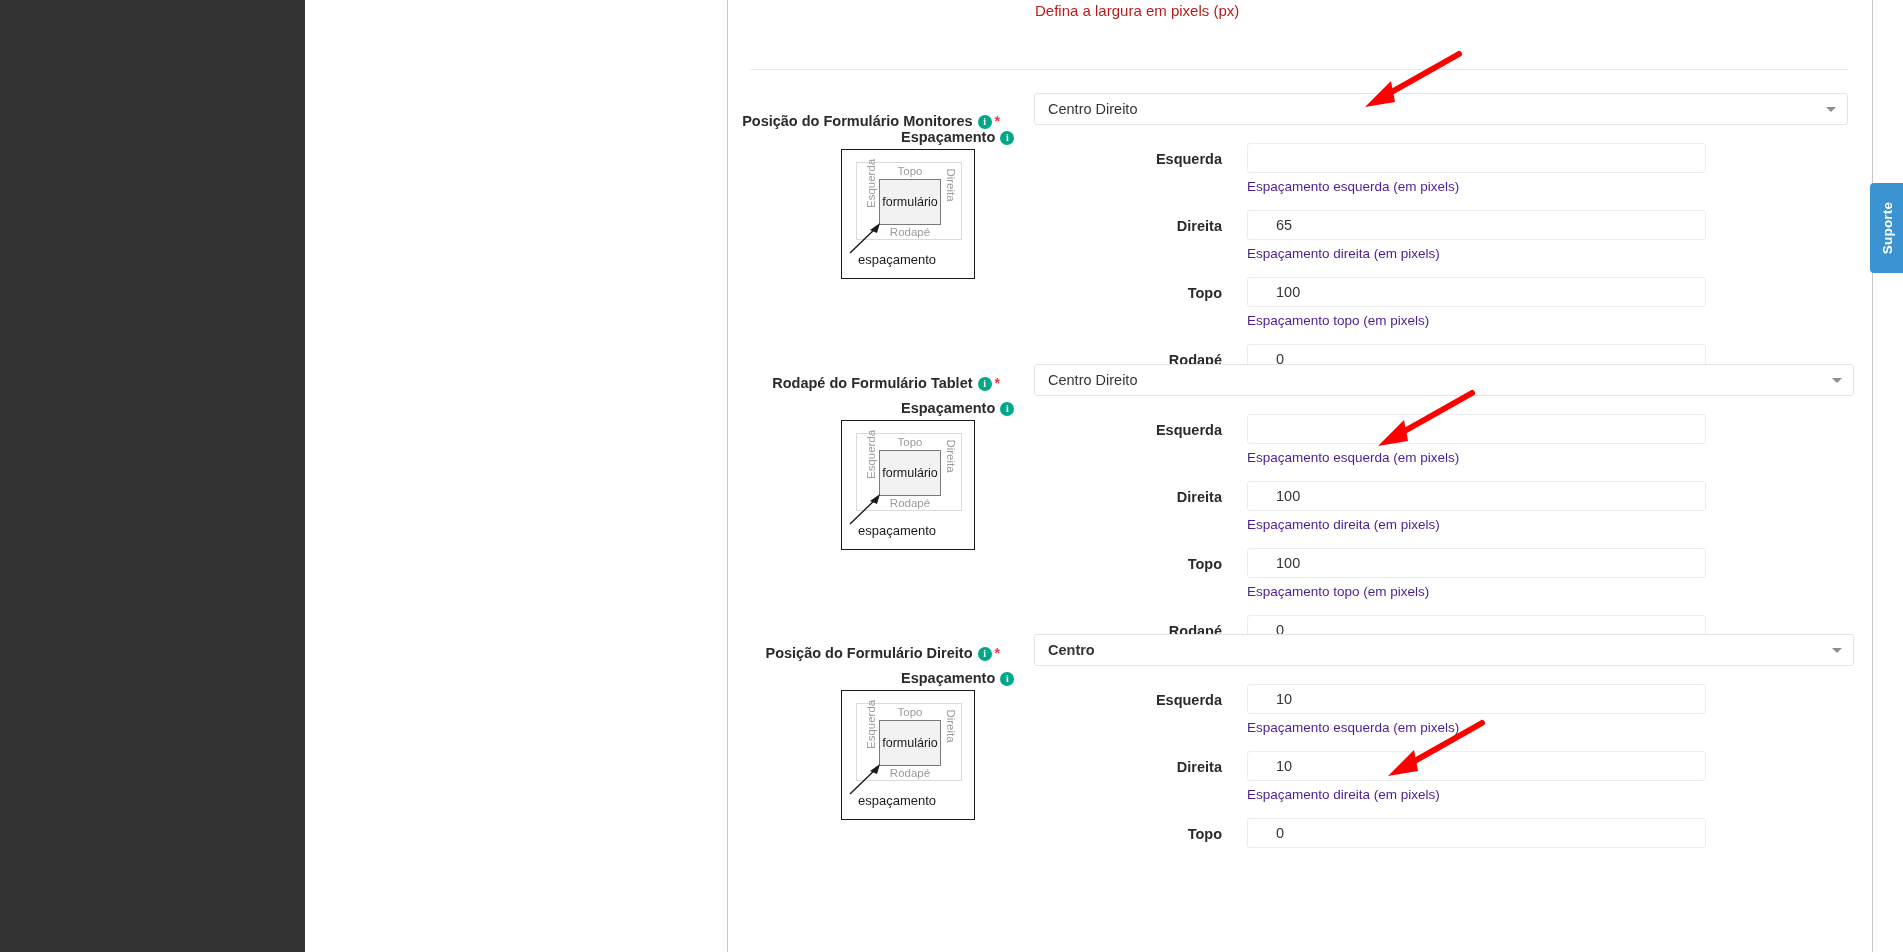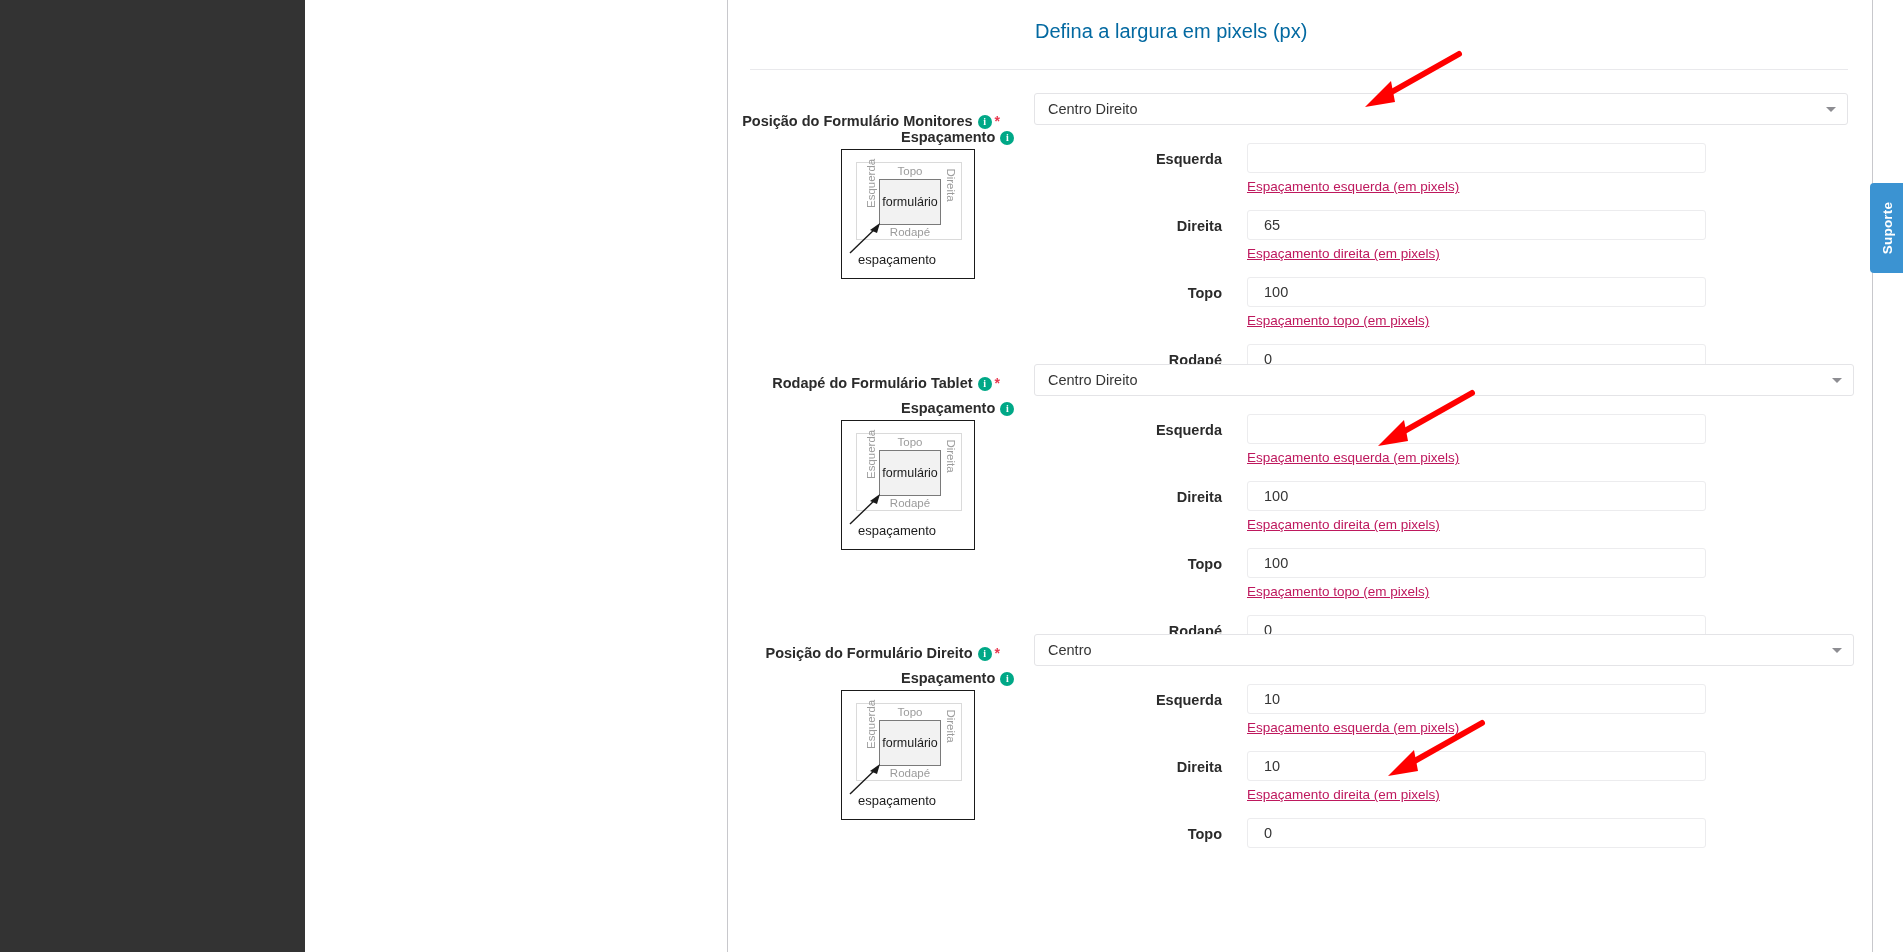--- a/index.html
+++ b/index.html
@@ -31,21 +31,21 @@
     background: #c8c8cc;
   }
   .content-pane {
     position: absolute; left: 728px; top: 0; width: 1144px; height: 952px;
     background: #ffffff;
   }
 
   
   .top-hint {
     position: absolute; left: 1035px; top: 0px;
-    font-size: 20px; color: #0369a1; line-height: 22px; margin-top: 20px;
+    font-size: 15px; color: #b91c1c; line-height: 22px;
   }
   .hrule {
     position: absolute; left: 750px; top: 69px; width: 1098px; height: 1px;
     background: #e9e9ec;
   }
 
   .field-label {
     position: absolute;
     font-size: 14.5px; font-weight: bold; color: #2b2b2b;
     white-space: nowrap; text-align: right;
@@ -67,25 +67,25 @@
   .select-arrow {
     position: absolute; right: 11px; top: 13px;
     width: 0; height: 0;
     border-left: 5px solid transparent; border-right: 5px solid transparent;
     border-top: 5px solid #8d8d92;
   }
 
   .text-box {
     position: absolute; width: 380px; height: 30px;
     border: 1px solid #ececee; border-radius: 3px; background: #fff;
-    font-size: 14.5px; color: #353535; line-height: 28px; padding-left: 16px;
+    font-size: 14.5px; color: #353535; line-height: 28px; padding-left: 28px;
   }
   .help-text {
     position: absolute;
-    font-size: 13.5px; color: #be185d; white-space: nowrap; text-decoration: underline;
+    font-size: 13.5px; color: #4c1d95; white-space: nowrap;
   }
 
   
   .diagram-title {
     position: absolute; font-size: 14.5px; font-weight: bold; color: #2b2b2b;
     white-space: nowrap;
   }
   .diagram-box {
     position: absolute; width: 134px; height: 130px;
     border: 1.6px solid #1a1a1a; background: #fff;
@@ -207,21 +207,21 @@
       <div class="field-label" style="left: 1040px; width: 182px; top: 489px;">Direita</div>
       <div class="text-box" style="left: 1247px; top: 481px; width: 459px;"><span>100</span></div>
       <div class="help-text" style="left: 1247px; top: 517px;">Espaçamento direita (em pixels)</div>
       <div class="field-label" style="left: 1040px; width: 182px; top: 556px;">Topo</div>
       <div class="text-box" style="left: 1247px; top: 548px; width: 459px;"><span>100</span></div>
       <div class="help-text" style="left: 1247px; top: 584px;">Espaçamento topo (em pixels)</div>
       <div class="field-label" style="left: 1040px; width: 182px; top: 623px;">Rodapé</div>
       <div class="text-box" style="left: 1247px; top: 615px; width: 459px;"><span>0</span></div>
       <div class="help-text" style="left: 1247px; top: 651px;">Espaçamento rodapé (em pixels)</div>
       <div class="field-label" style="left: 600px; width: 400px; top: 645px;"><span>Posição do Formulário Direito</span><span class="info-icon">i</span><span class="req-star">*</span></div>
-      <div class="select-box" style="left: 1034px; top: 634px; width: 820px;"><span>Centro</span><span class="select-arrow"></span></div>
+      <div class="select-box" style="left: 1034px; top: 634px; width: 820px; font-weight: bold;"><span>Centro</span><span class="select-arrow"></span></div>
       <div class="diagram-title" style="left: 901px; top: 670px;"><span>Espaçamento</span><span class="info-icon">i</span></div>
       <div class="diagram-box" style="left: 841px; top: 690px;">
         <div class="dg-outer">
           <div class="dg-topo">Topo</div>
           <div class="dg-rodape">Rodapé</div>
           <div class="dg-esq">Esquerda</div>
           <div class="dg-dir">Direita</div>
           <div class="dg-form">formulário</div>
         </div>
         <svg class="dg-arrow" width="40" height="34" viewBox="0 0 40 34">

